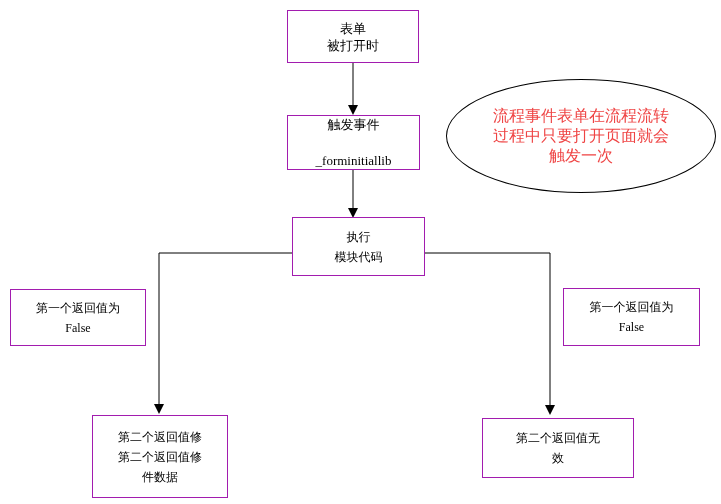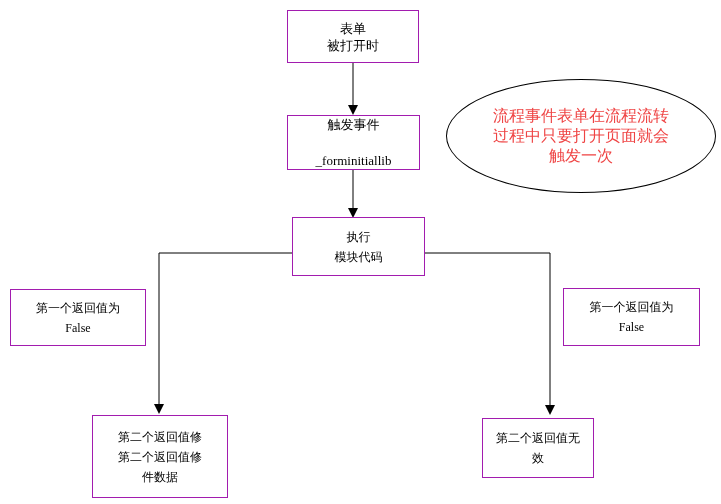--- a/index.html
+++ b/index.html
@@ -31,21 +31,21 @@
   .small-text { font-size: 13px; line-height: 17px; }
   .large-text { font-size: 12px; line-height: 20px; }
 
   
   .box-form-open      { left: 287px; top: 10px;  width: 132px; height: 53px; }
   .box-trigger-event  { left: 287px; top: 115px; width: 133px; height: 55px; justify-content: space-between; }
   .box-execute        { left: 292px; top: 217px; width: 133px; height: 59px; }
   .box-true-label     { left: 10px;  top: 289px; width: 136px; height: 57px; }
   .box-false-label    { left: 563px; top: 288px; width: 137px; height: 58px; }
   .box-modify         { left: 92px;  top: 415px; width: 136px; height: 83px; }
-  .box-invalid        { left: 482px; top: 418px; width: 112px; height: 60px; }
+  .box-invalid        { left: 482px; top: 418px; width: 152px; height: 60px; }
 
   
   .ellipse-note {
     position: absolute;
     left: 446px; top: 79px;
     width: 270px; height: 114px;
     border: 1px solid #000000;
     border-radius: 50%;
     background: #ffffff;
     display: flex;

